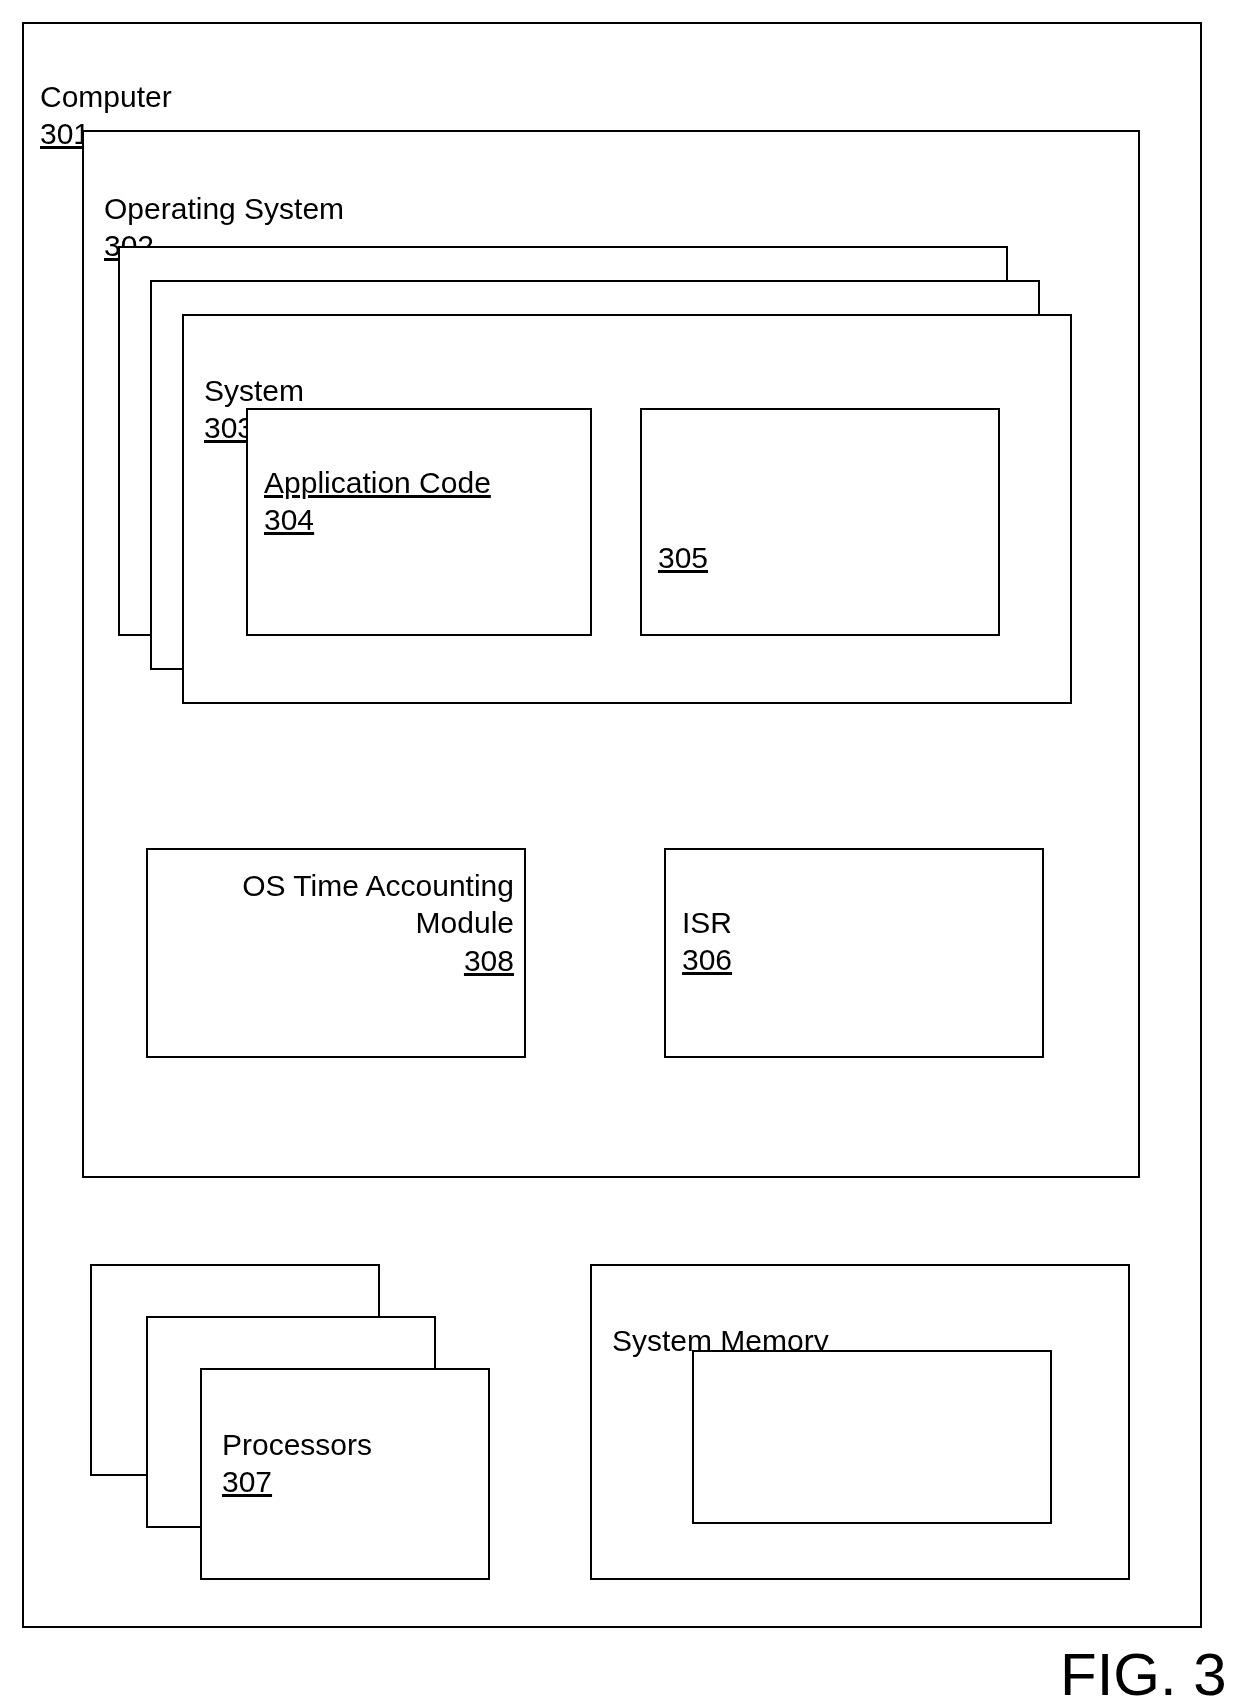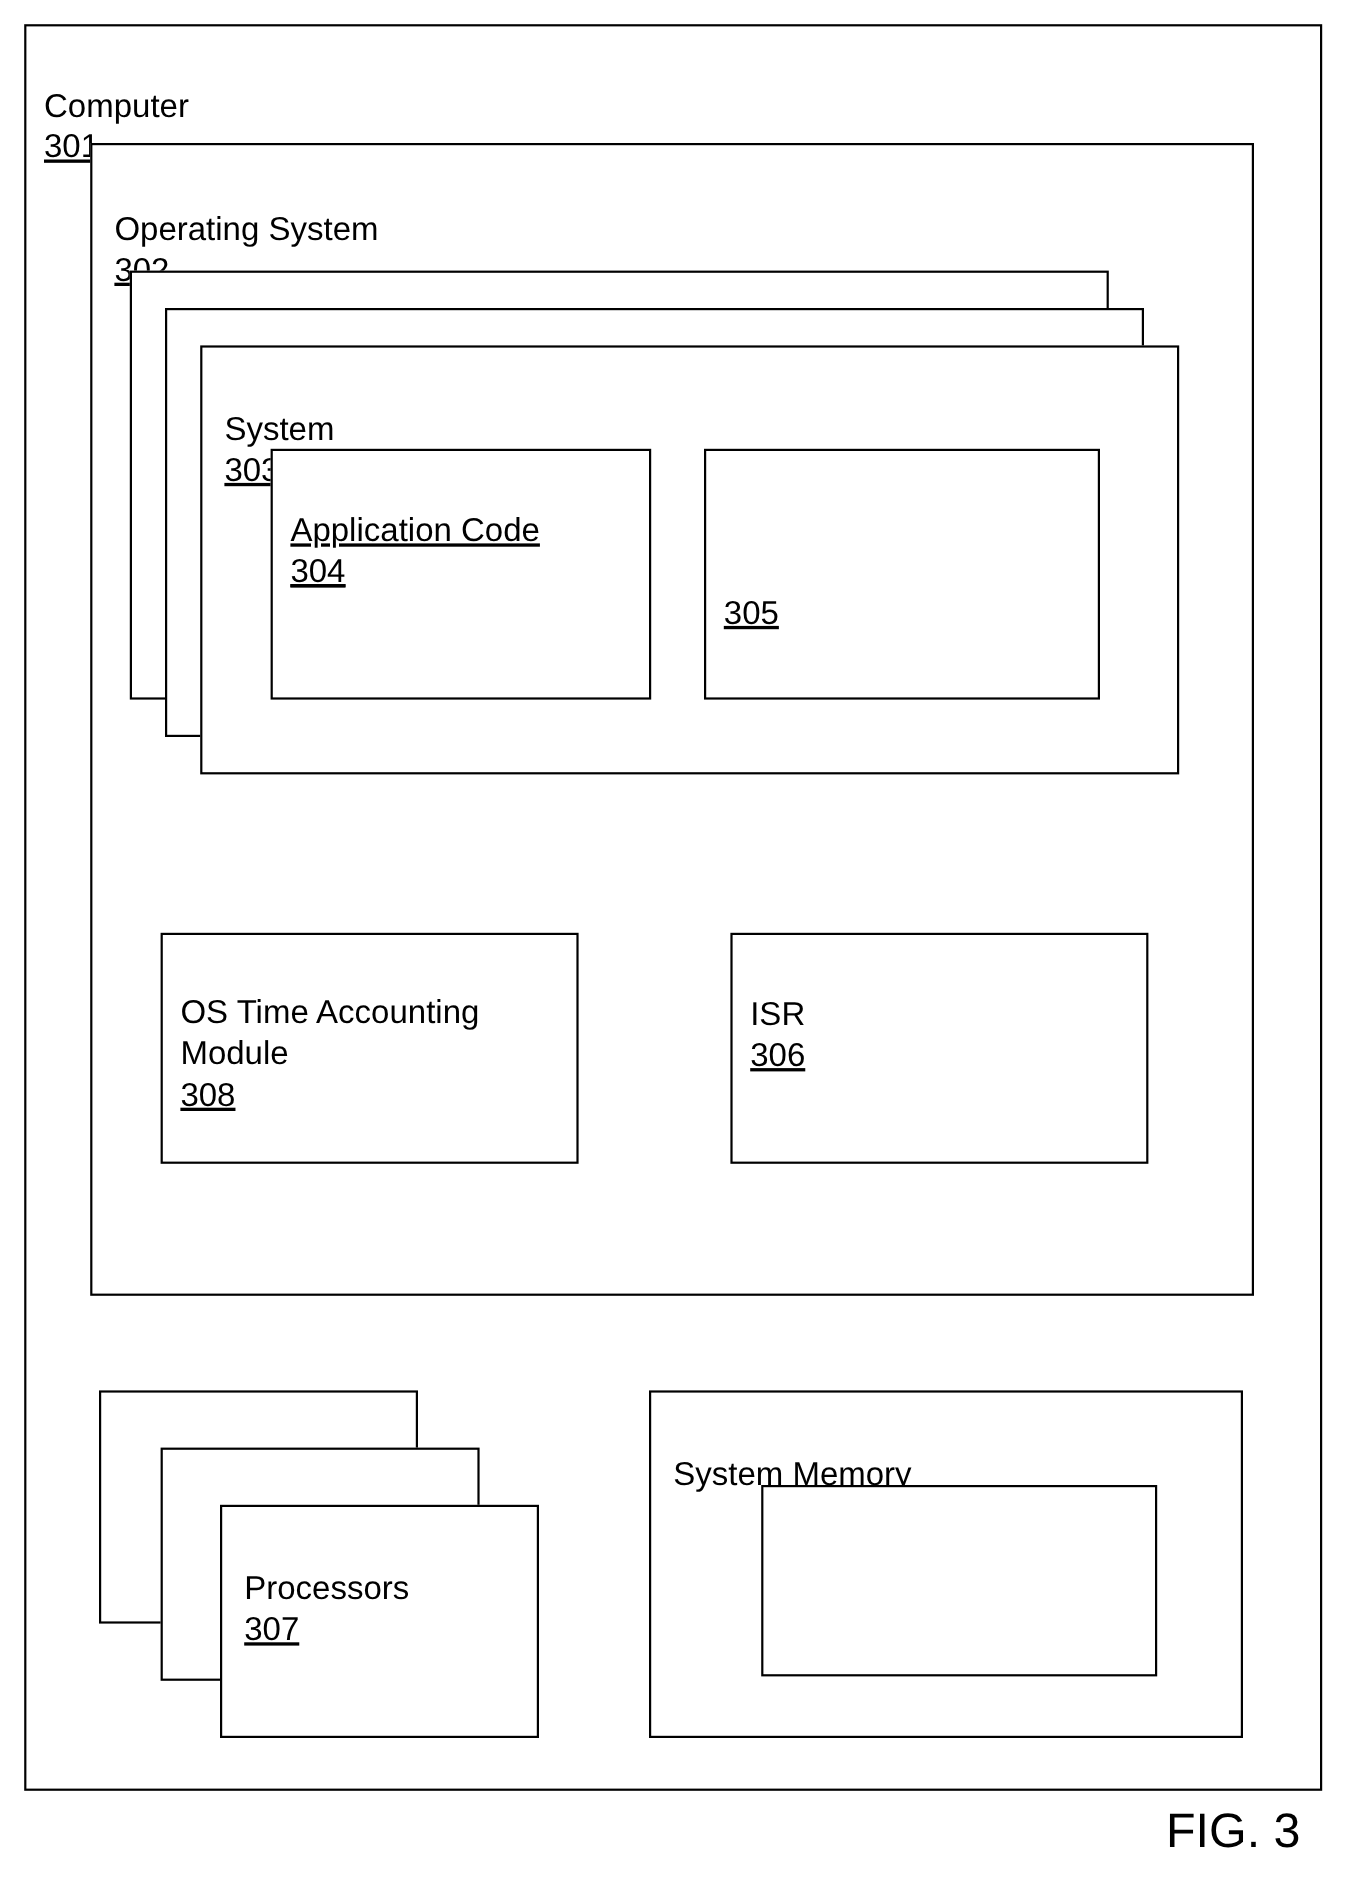--- a/index.html
+++ b/index.html
@@ -25,21 +25,21 @@
     position: absolute;
     font-size: 30px;
     line-height: 1.25;
     white-space: pre-line;
   }
   .ref {
     text-decoration: underline;
   }
   .fig {
     position: absolute;
-    font-size: 44px;
+    font-size: 60px;
   }
 </style>
 </head>
 <body>
 
 <div class="canvas">
 
   <div class="box" style="left:22px; top:22px; width:1180px; height:1606px;"></div>
   <div class="label" style="left:40px; top:40px;">
     <span>Computer</span>
@@ -66,21 +66,21 @@
     <span> </span><span class="ref">304</span>
   </div>
 
   <div class="box" style="left:640px; top:408px; width:360px; height:228px;"></div>
   <div class="label" style="left:658px; top:426px; width:330px;">
     <br>
     <span class="ref">305</span>
   </div>
 
   <div class="box" style="left:146px; top:848px; width:380px; height:210px;"></div>
-  <div class="label" style="left:164px; top:864px; width:350px;">
+  <div class="label" style="left:164px; top:829px; width:350px;text-align:right;">
     <span>OS Time Accounting
 Module</span>
     <span> </span><span class="ref">308</span>
   </div>
 
   <div class="box" style="left:664px; top:848px; width:380px; height:210px;"></div>
   <div class="label" style="left:682px; top:866px;">
     <span>ISR</span>
     <span> </span><span class="ref">306</span>
   </div>

